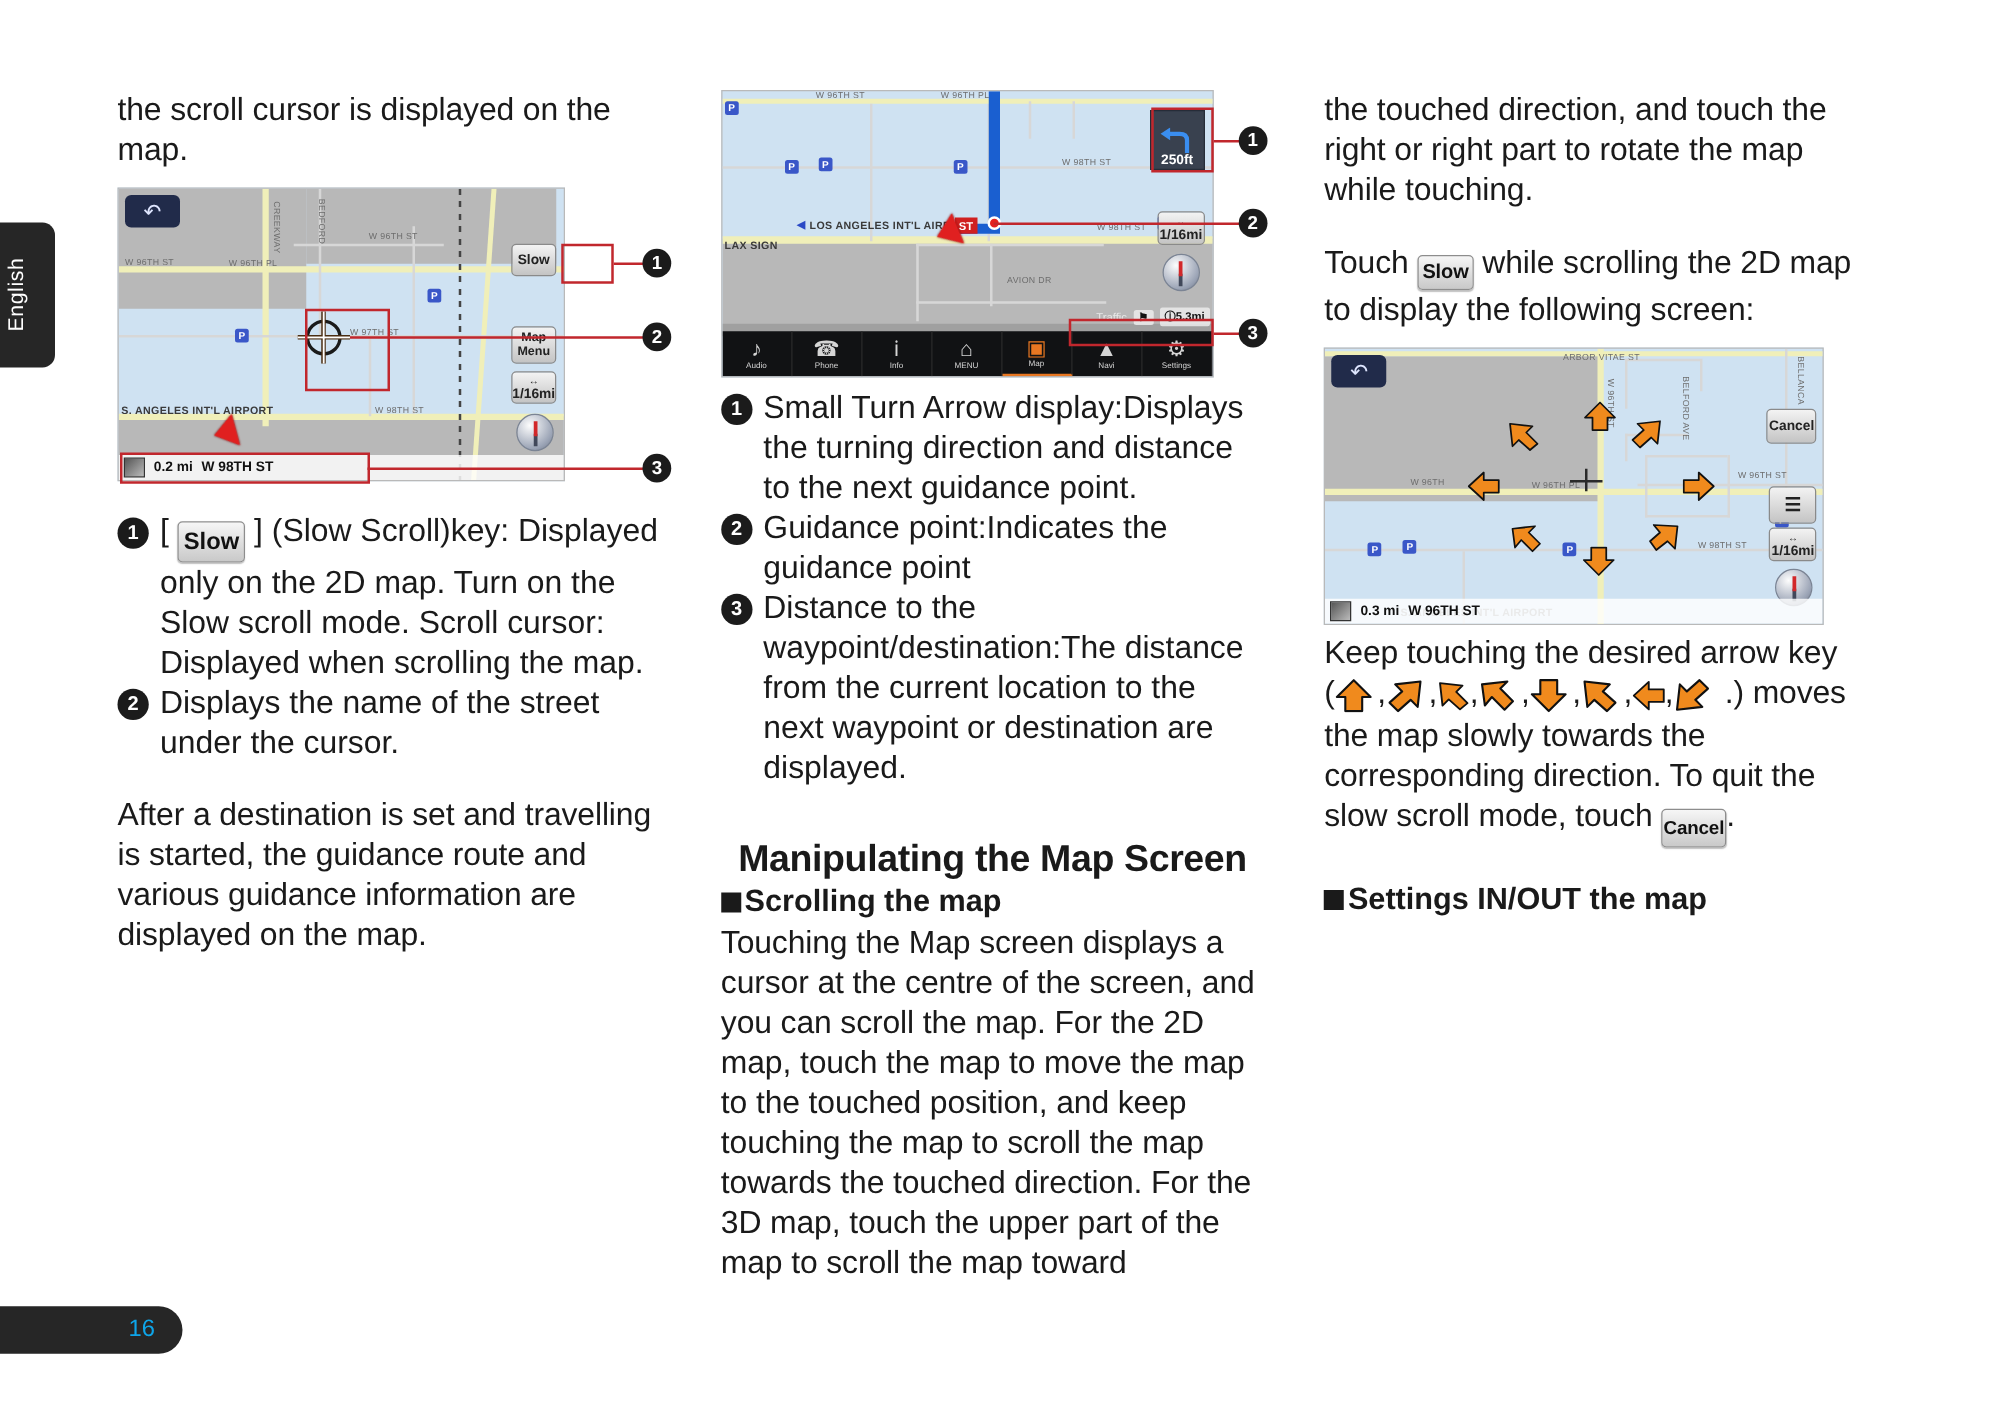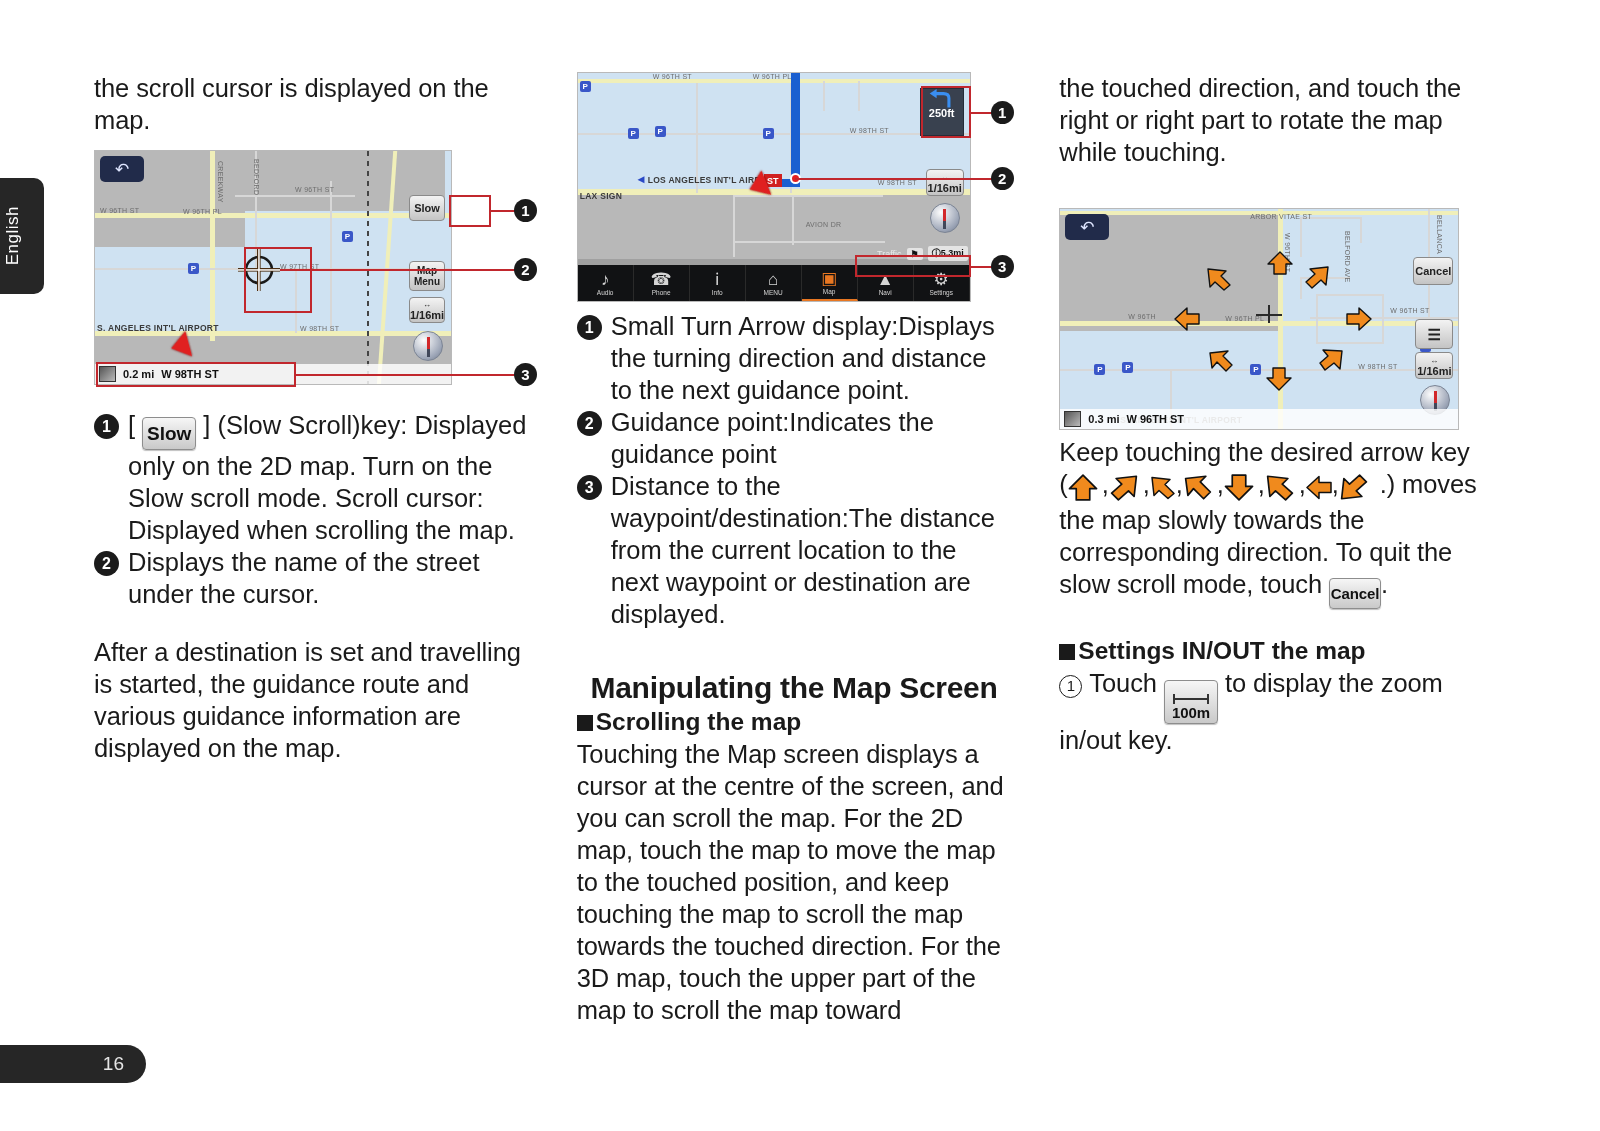--- a/index.html
+++ b/index.html
@@ -29,21 +29,21 @@
   }
 
   
   .page-bar{
     position:absolute; left:-30px; bottom:48px;
     width:176px; height:38px;
     background:#262626; border-radius:19px;
     display:flex; align-items:center; justify-content:flex-end;
     padding-right:22px;
   }
-  .page-bar span{ color:#e5e5e5; font-size:19px; }
+  .page-bar span{ color:#0ea5e9; font-size:19px; }
 
   
   .cols{
     position:absolute; left:94px; top:72px;
     width:1400px; height:960px;
     display:flex; gap:48px;
   }
   .col{ width:444px; }
 
   .body-text{
@@ -193,21 +193,21 @@
     position:absolute; width:0;height:0;
     border-left:13px solid transparent;border-right:13px solid transparent;
     border-bottom:18px solid #e02020;
     filter:drop-shadow(0 0 1px #7a0000);
   }
 
   .turnbox{
     position:absolute; background:#39414f;
     border:1px solid #262c38;
     display:flex;flex-direction:column;align-items:center;justify-content:flex-end;
-    color:#fff;font-size:11px;font-weight:bold;padding-bottom:16px;
+    color:#fff;font-size:11px;font-weight:bold;padding-bottom:1px;
   }
 
   .guidept{
     position:absolute;width:11px;height:11px;border-radius:50%;
     background:#e42020;border:2px solid #fff;
   }
 
   .bottombar{
     position:absolute;left:0;bottom:0;width:100%;height:36px;
     background:#111214;display:flex;
@@ -500,20 +500,25 @@
     <div class="body-text">Touching the Map screen displays a cursor at the centre of the screen, and you can scroll the map. For the 2D map, touch the map to move the map to the touched position, and keep touching the map to scroll the map towards the touched direction. For the 3D map, touch the upper part of the map to scroll the map toward</div>
   </div>
 
   <div class="col">
 
     <div class="body-text">the touched direction, and touch the right or right part to rotate the map while touching.</div>
 
     <div class="gap-m"></div>
 
 
+    <div class="body-text">
+      <span>Touch</span>
+      <span class="key slow-sm">Slow</span>
+      <span>while scrolling the 2D map to display the following screen:</span>
+    </div>
 
     <div class="gap-s"></div>
 
     <div class="figure fig3" style="height:228px;">
       <div class="screen">
 
         <div class="map-land" style="left:0;top:6px;width:222px;height:116px;"></div>
 
         <div class="road major" style="left:0;top:2px;width:400px;height:4px;"></div>
         <div class="road major" style="left:0;top:112px;width:400px;height:5px;"></div>
@@ -637,23 +642,15 @@
       <span>.) moves the map slowly towards the corresponding direction. To quit the slow scroll mode, touch</span>
       <span class="key cancel">Cancel</span><span>.</span>
     </div>
 
     <div class="gap-m"></div>
 
     <div class="sub-head">
       <span class="sq"></span><span>Settings IN/OUT the map</span>
     </div>
 
-    <div class="body-text" style="padding-left:0;">
-      <span class="circ-num">1</span><span>Touch</span>
-      <span class="key scale">
-        <span class="bar"></span>
-        <span>100m</span>
-      </span>
-      <span>to display the zoom in/out key.</span>
-    </div>
   </div>
 
 </div>
 
 </body></html>

